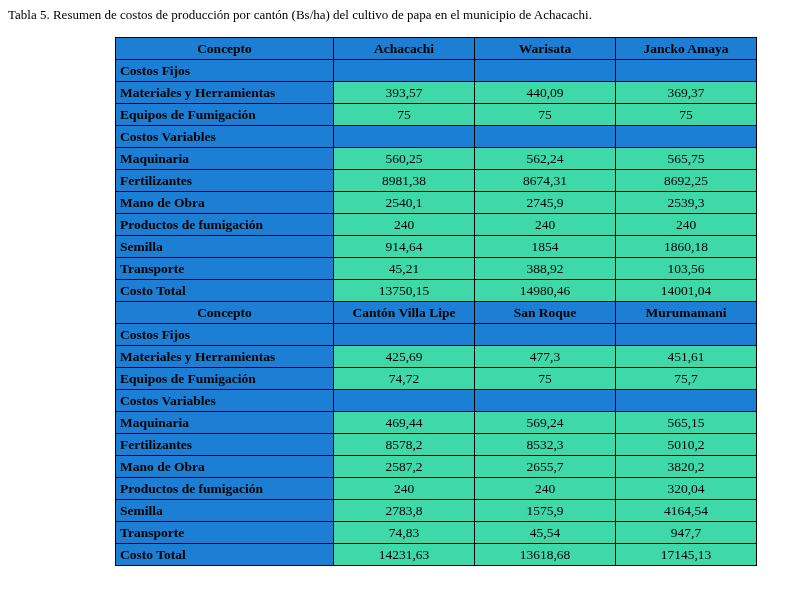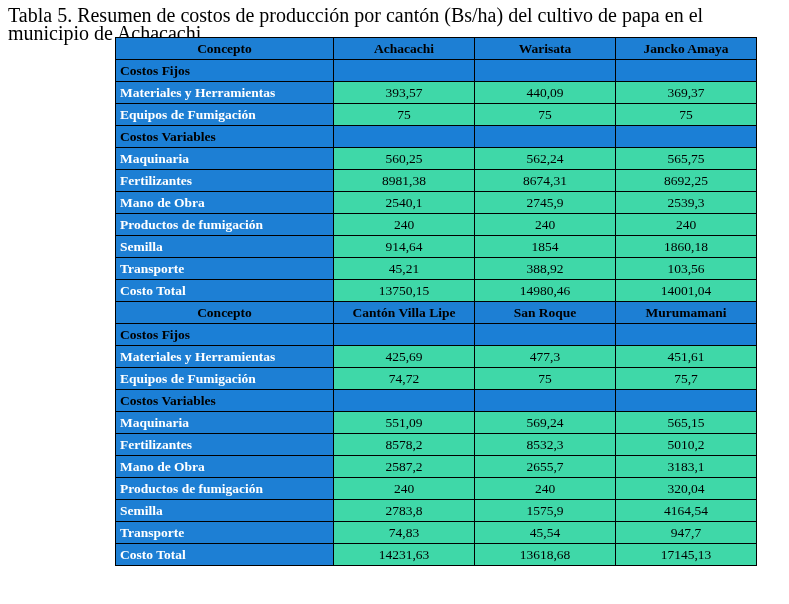--- a/index.html
+++ b/index.html
@@ -19,21 +19,21 @@
     width: 789px;
     height: 604px;
     background: #ffffff;
   }
   .caption {
     position: absolute;
     left: 8px;
     top: 6px;
     width: 775px;
     font-family: "Liberation Serif", serif;
-    font-size: 20px;
+    font-size: 13px;
     line-height: 18px;
     color: #000000;
   }
   .table-wrap {
     position: absolute;
     left: 74px;
     top: 37px;
     width: 641px;
     padding-left: 41px;
   }
@@ -64,21 +64,21 @@
   }
   .section {
     background: #1b7fd6;
     color: #000000;
     font-weight: bold;
     text-align: left;
     margin-top: 26px;
   }
   .label {
     background: #1d7fd4;
-    color: #ffffff;
+    color: #000000;
     font-weight: bold;
     text-align: left;
     margin-top: 41px;
   }
   .val {
     background: #3fd8a8;
     color: #000000;
     text-align: center;
     font-weight: normal;
     margin-left: 44px;
@@ -224,37 +224,37 @@
 
         <tr>
           <td class="section">Costos Variables</td>
           <td class="section-empty"></td>
           <td class="section-empty"></td>
           <td class="section-empty"></td>
         </tr>
 
         <tr>
           <td class="label">Maquinaria</td>
-          <td class="val">551,09</td>
+          <td class="val">469,44</td>
           <td class="val">569,24</td>
           <td class="val">565,15</td>
         </tr>
 
         <tr>
           <td class="label">Fertilizantes</td>
           <td class="val">8578,2</td>
           <td class="val">8532,3</td>
           <td class="val">5010,2</td>
         </tr>
 
         <tr>
           <td class="label">Mano de Obra</td>
           <td class="val">2587,2</td>
           <td class="val">2655,7</td>
-          <td class="val">3183,1</td>
+          <td class="val">3820,2</td>
         </tr>
 
         <tr>
           <td class="label">Productos de fumigación</td>
           <td class="val">240</td>
           <td class="val">240</td>
           <td class="val">320,04</td>
         </tr>
 
         <tr>

